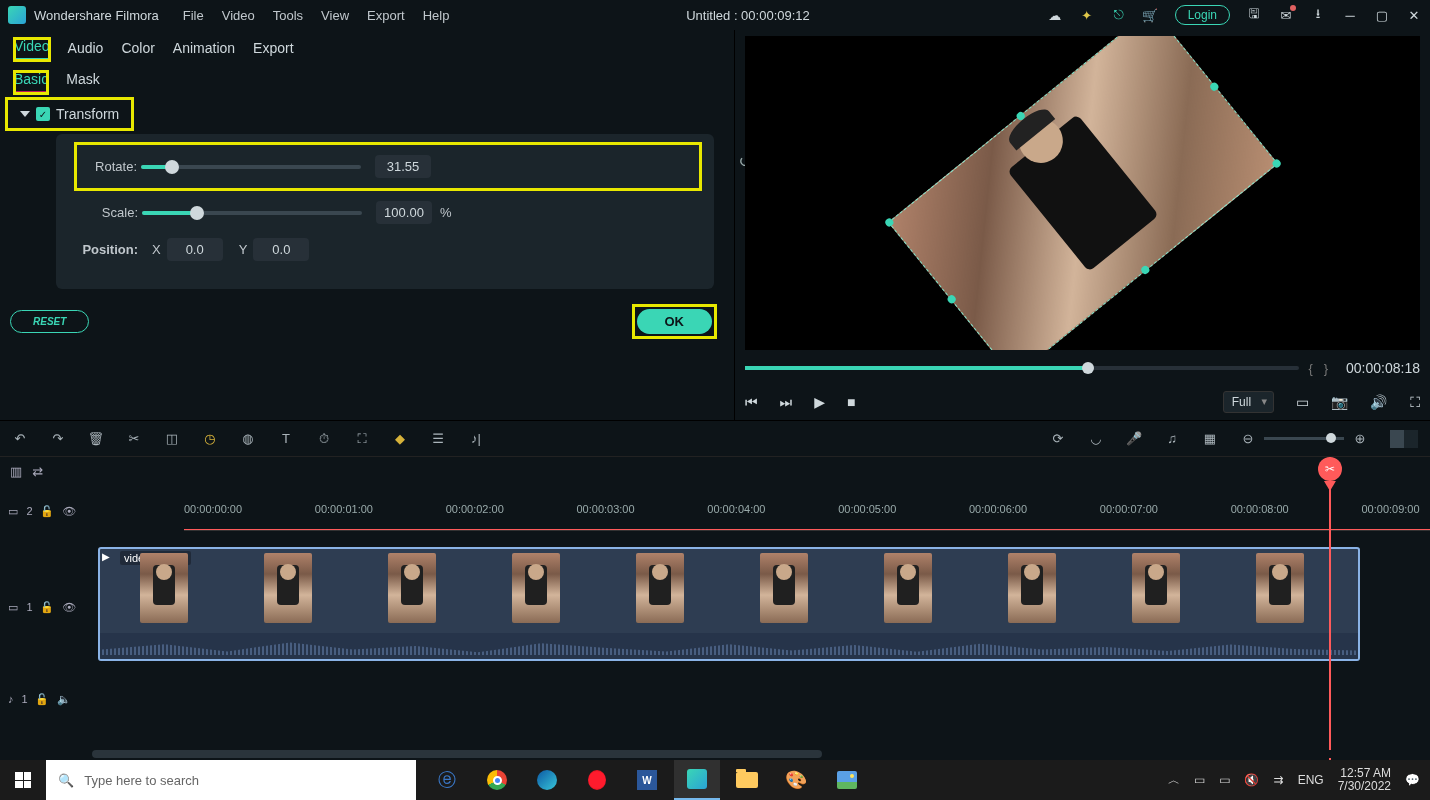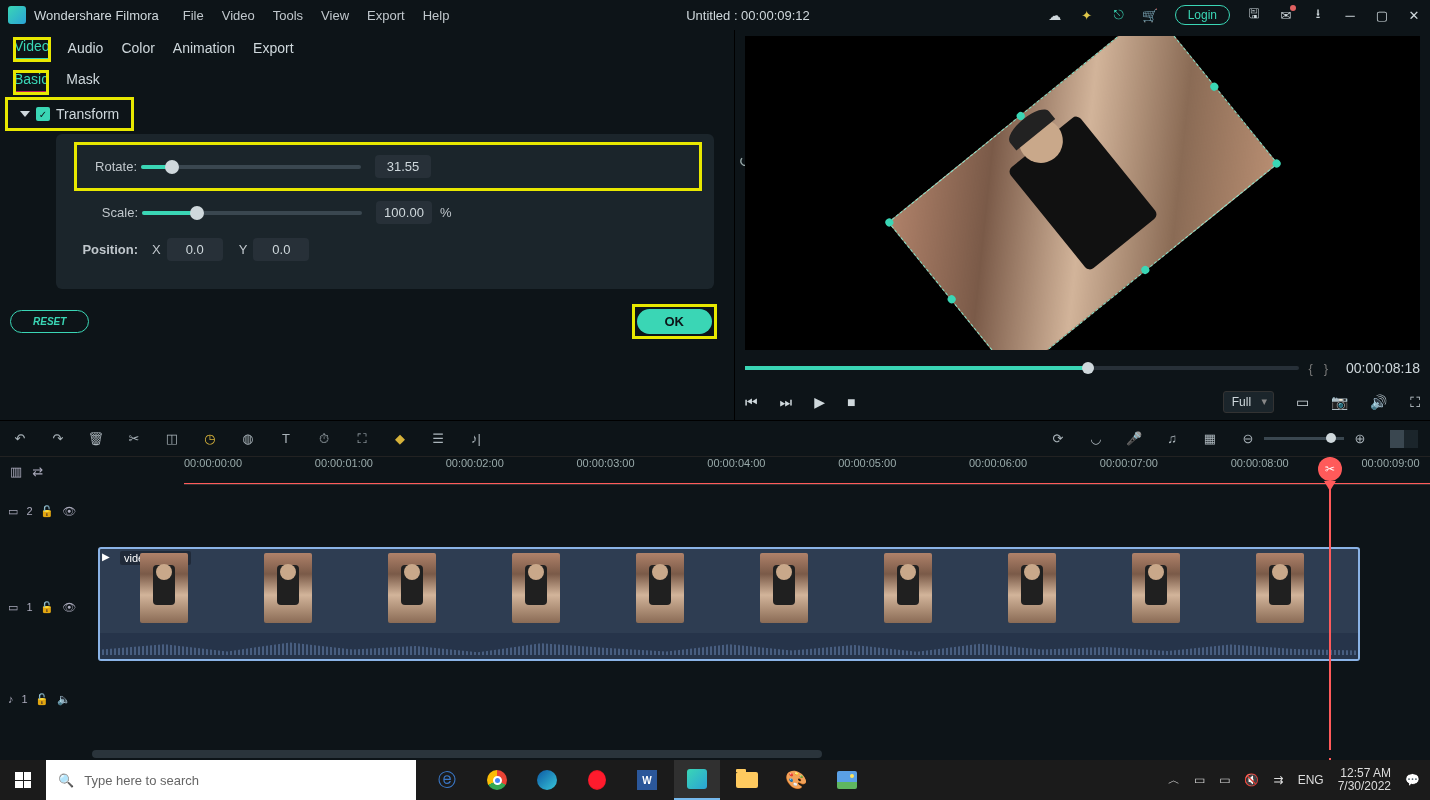--- a/index.html
+++ b/index.html
@@ -285,21 +285,21 @@
       </span>
   </div>
 
   <div class="timeline">
 
     <div style="display:flex;">
       <div style="width:92px;height:28px;display:flex;align-items:center;gap:10px;padding-left:10px;">
         <span style="color:#aab">▥</span>
         <span style="color:#aab">⇄</span>
       </div>
-      <div class="ruler" style="flex:1;">
+      <div class="ruler" style="flex:1;margin-top:46px;">
         <span class="tk" style="left:0%">00:00:00:00</span>
         <span class="tk" style="left:10.5%">00:00:01:00</span>
         <span class="tk" style="left:21%">00:00:02:00</span>
         <span class="tk" style="left:31.5%">00:00:03:00</span>
         <span class="tk" style="left:42%">00:00:04:00</span>
         <span class="tk" style="left:52.5%">00:00:05:00</span>
         <span class="tk" style="left:63%">00:00:06:00</span>
         <span class="tk" style="left:73.5%">00:00:07:00</span>
         <span class="tk" style="left:84%">00:00:08:00</span>
         <span class="tk" style="left:94.5%">00:00:09:00</span>

